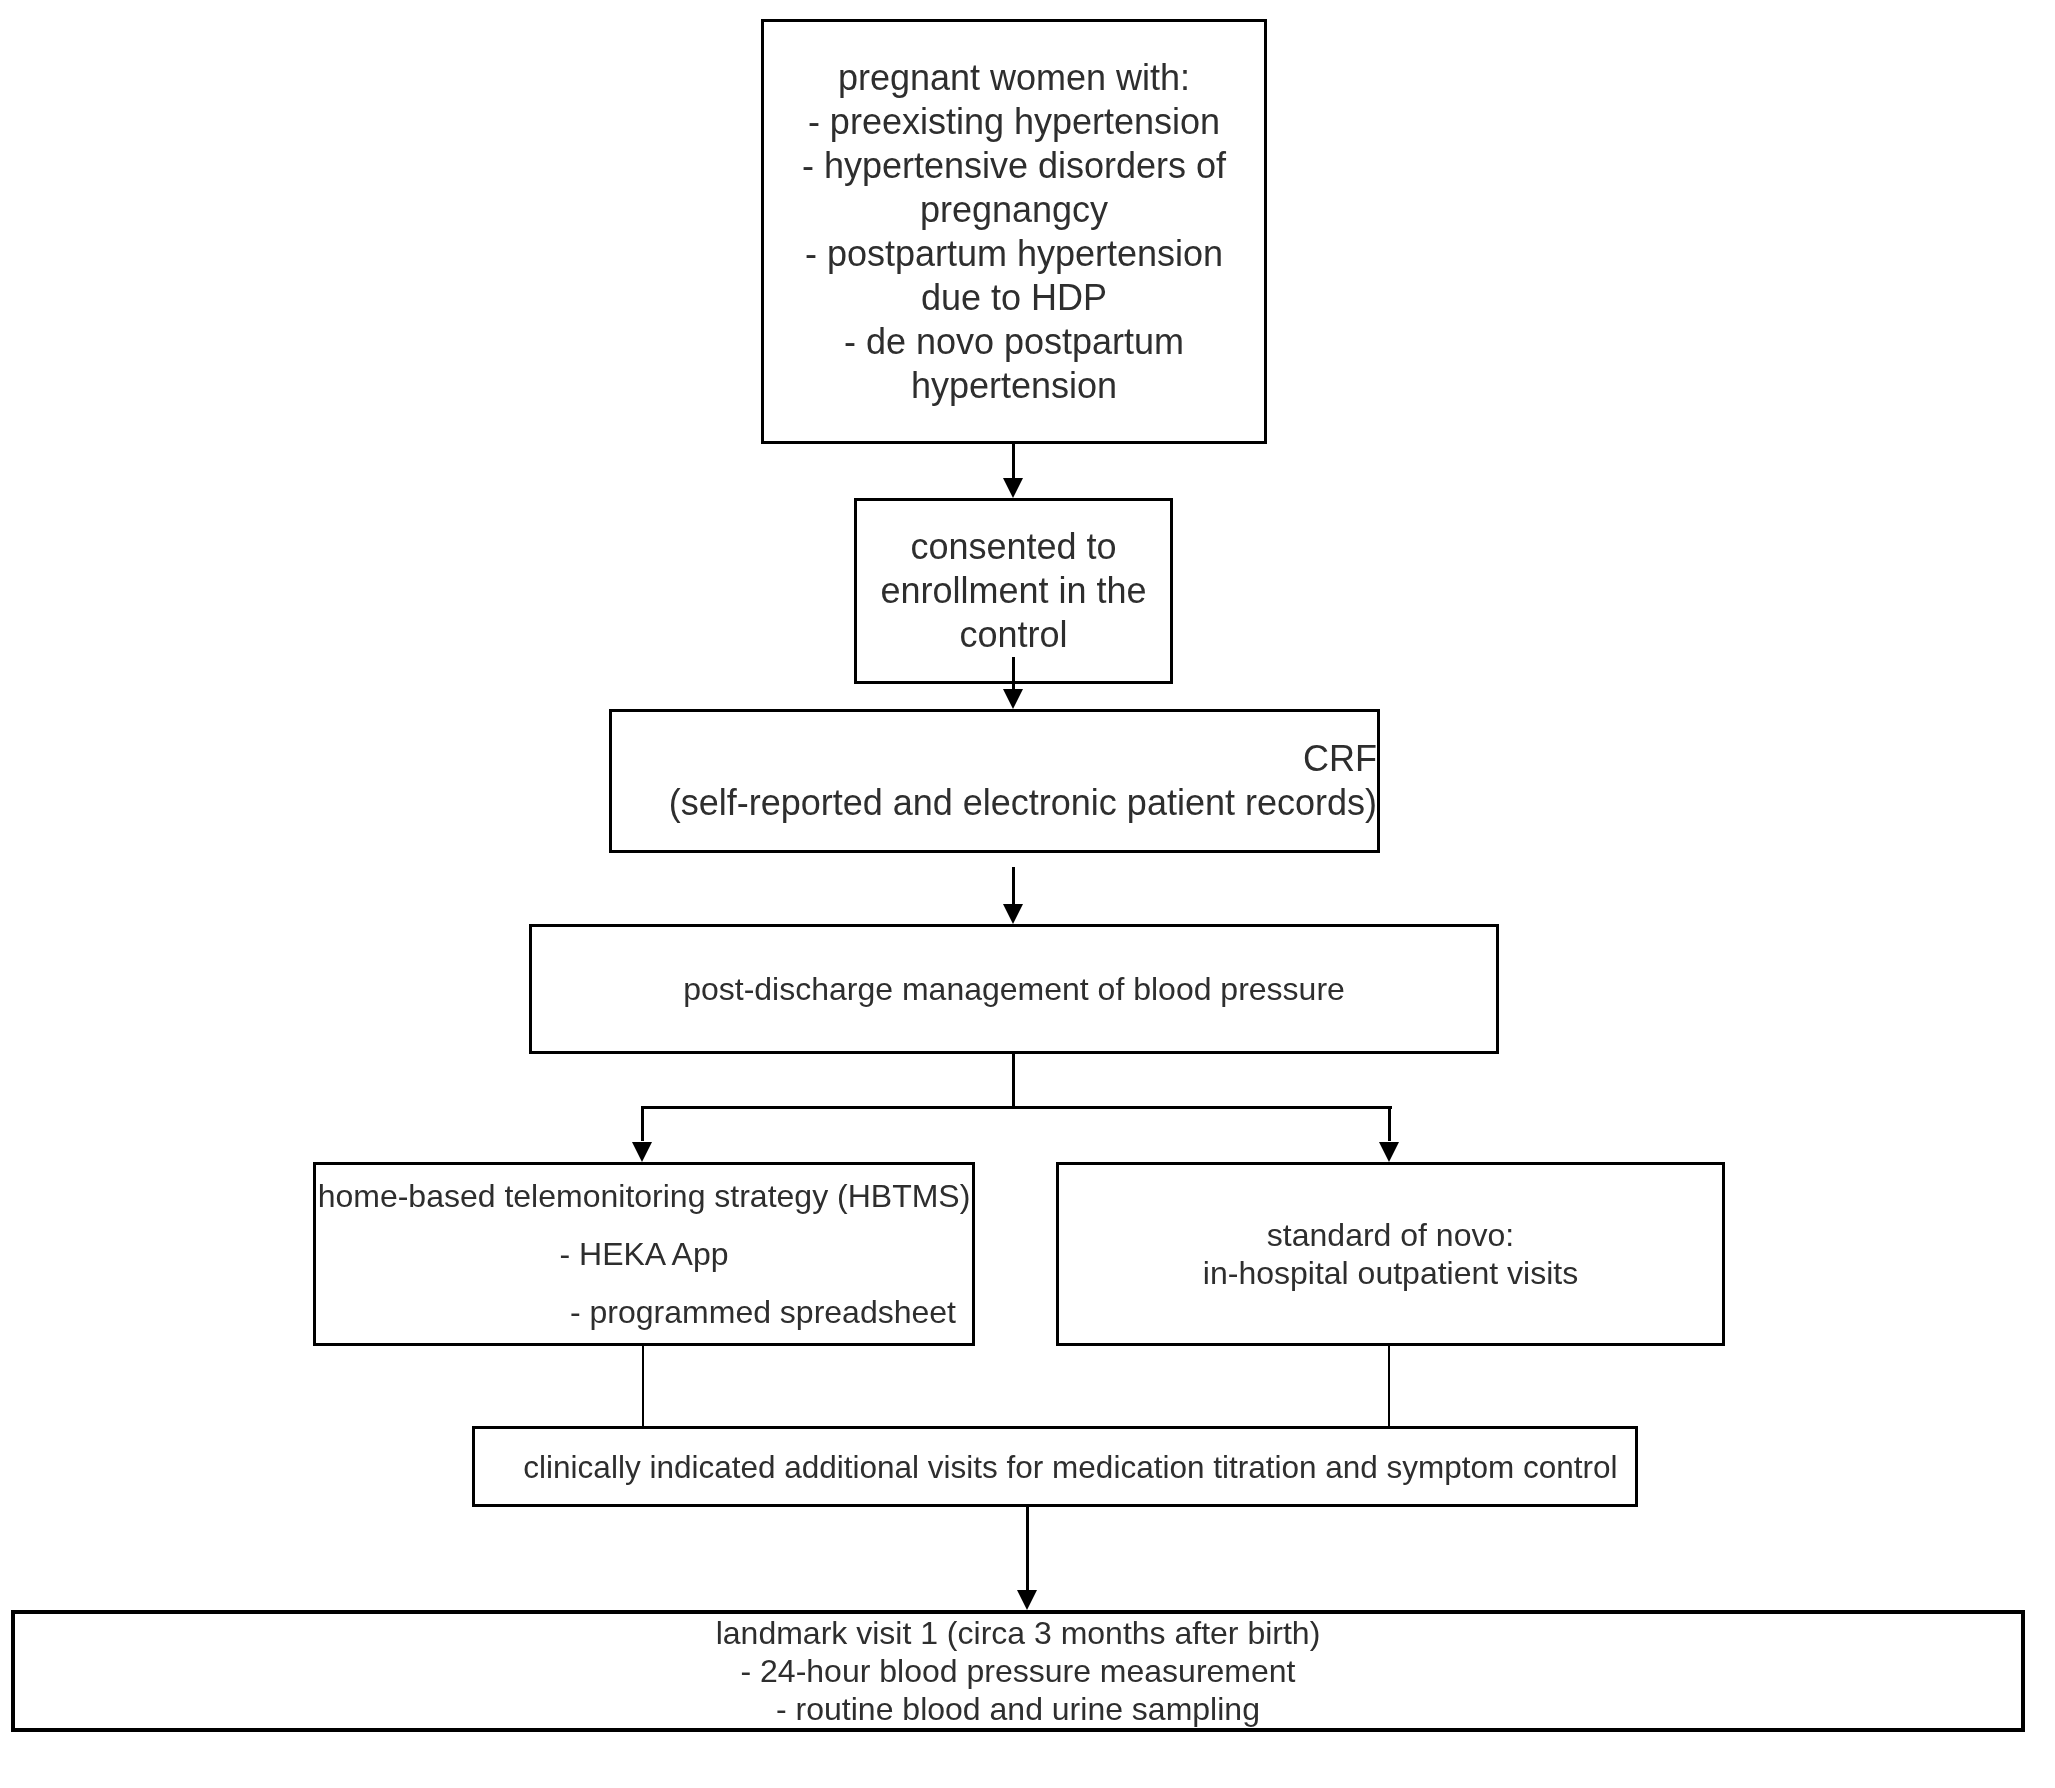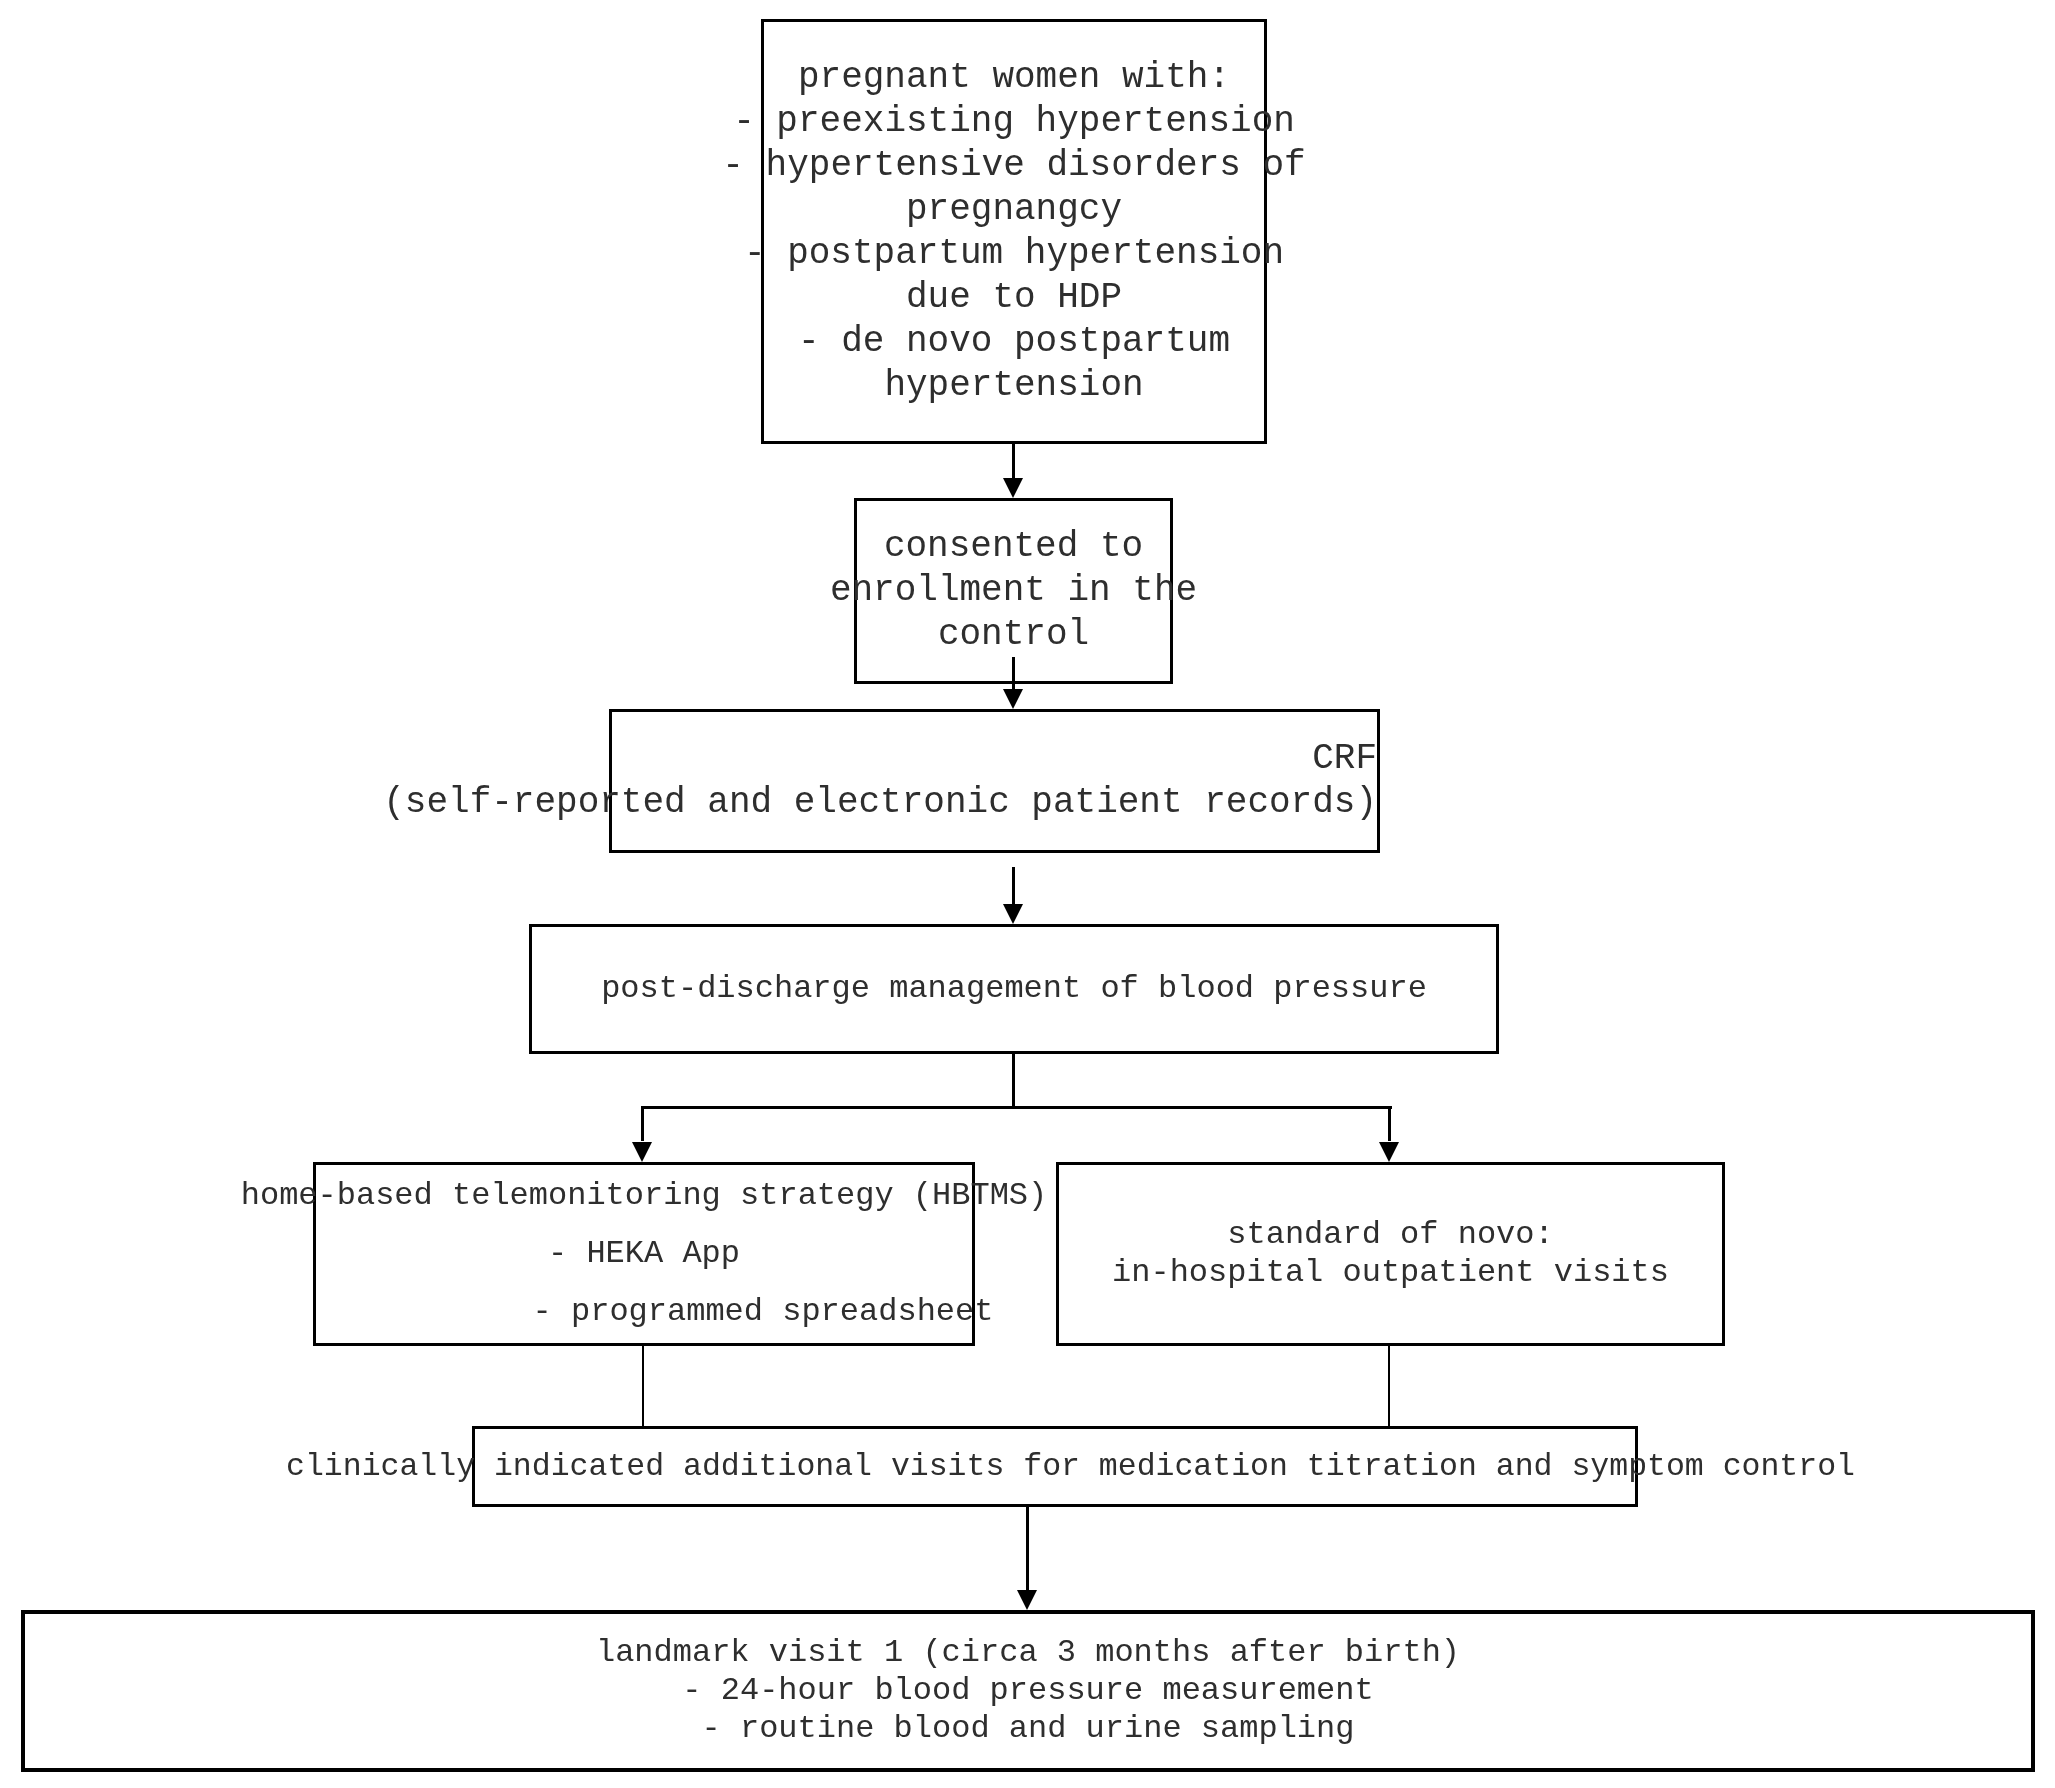--- a/index.html
+++ b/index.html
@@ -5,21 +5,21 @@
   html, body {
     margin: 0;
     padding: 0;
     background: #ffffff;
   }
   .canvas {
     position: relative;
     width: 2056px;
     height: 1788px;
     background: #ffffff;
-    font-family: Liberation Mono, monospace;
+    font-family: Liberation Sans, sans-serif;
     color: #2e2e2e;
   }
   .node {
     position: absolute;
     box-sizing: border-box;
     border: 3.8px solid #000000;
     background: #ffffff;
     display: flex;
     flex-direction: column;
     justify-content: center;
@@ -33,21 +33,21 @@
   .indent { transform: translateX(119px); }
 
   
   #n-eligibility       { left: 761px;  top: 19px;   width: 506px;  height: 425px; }
   #n-consent           { left: 854px; top: 498px;  width: 319px;  height: 186px; text-align: right; }
   #n-crf               { left: 609px;  top: 709px;  width: 771px; height: 144px; align-items: flex-end; }
   #n-post-discharge    { left: 529px;  top: 924px; width: 970px; height: 130px; }
   #n-hbtms             { left: 313px;  top: 1162px; width: 662px;  height: 184px; gap: 20px; }
   #n-standard-of-care  { left: 1056px; top: 1162px; width: 669px;  height: 184px; }
   #n-additional-visits { left: 472px;  top: 1426px; width: 1166px; height: 81px; padding-left: 31px; }
-  #n-landmark-visit    { left: 21px;   top: 1610px; width: 2014px; height: 162px; border-width: 4.6px; }
+  #n-landmark-visit    { left: 11px;   top: 1610px; width: 2014px; height: 122px; border-width: 4.6px; }
 
   
   .vline, .hline {
     position: absolute;
     background: #000000;
   }
   .arrow-down {
     position: absolute;
     width: 0;
     height: 0;

